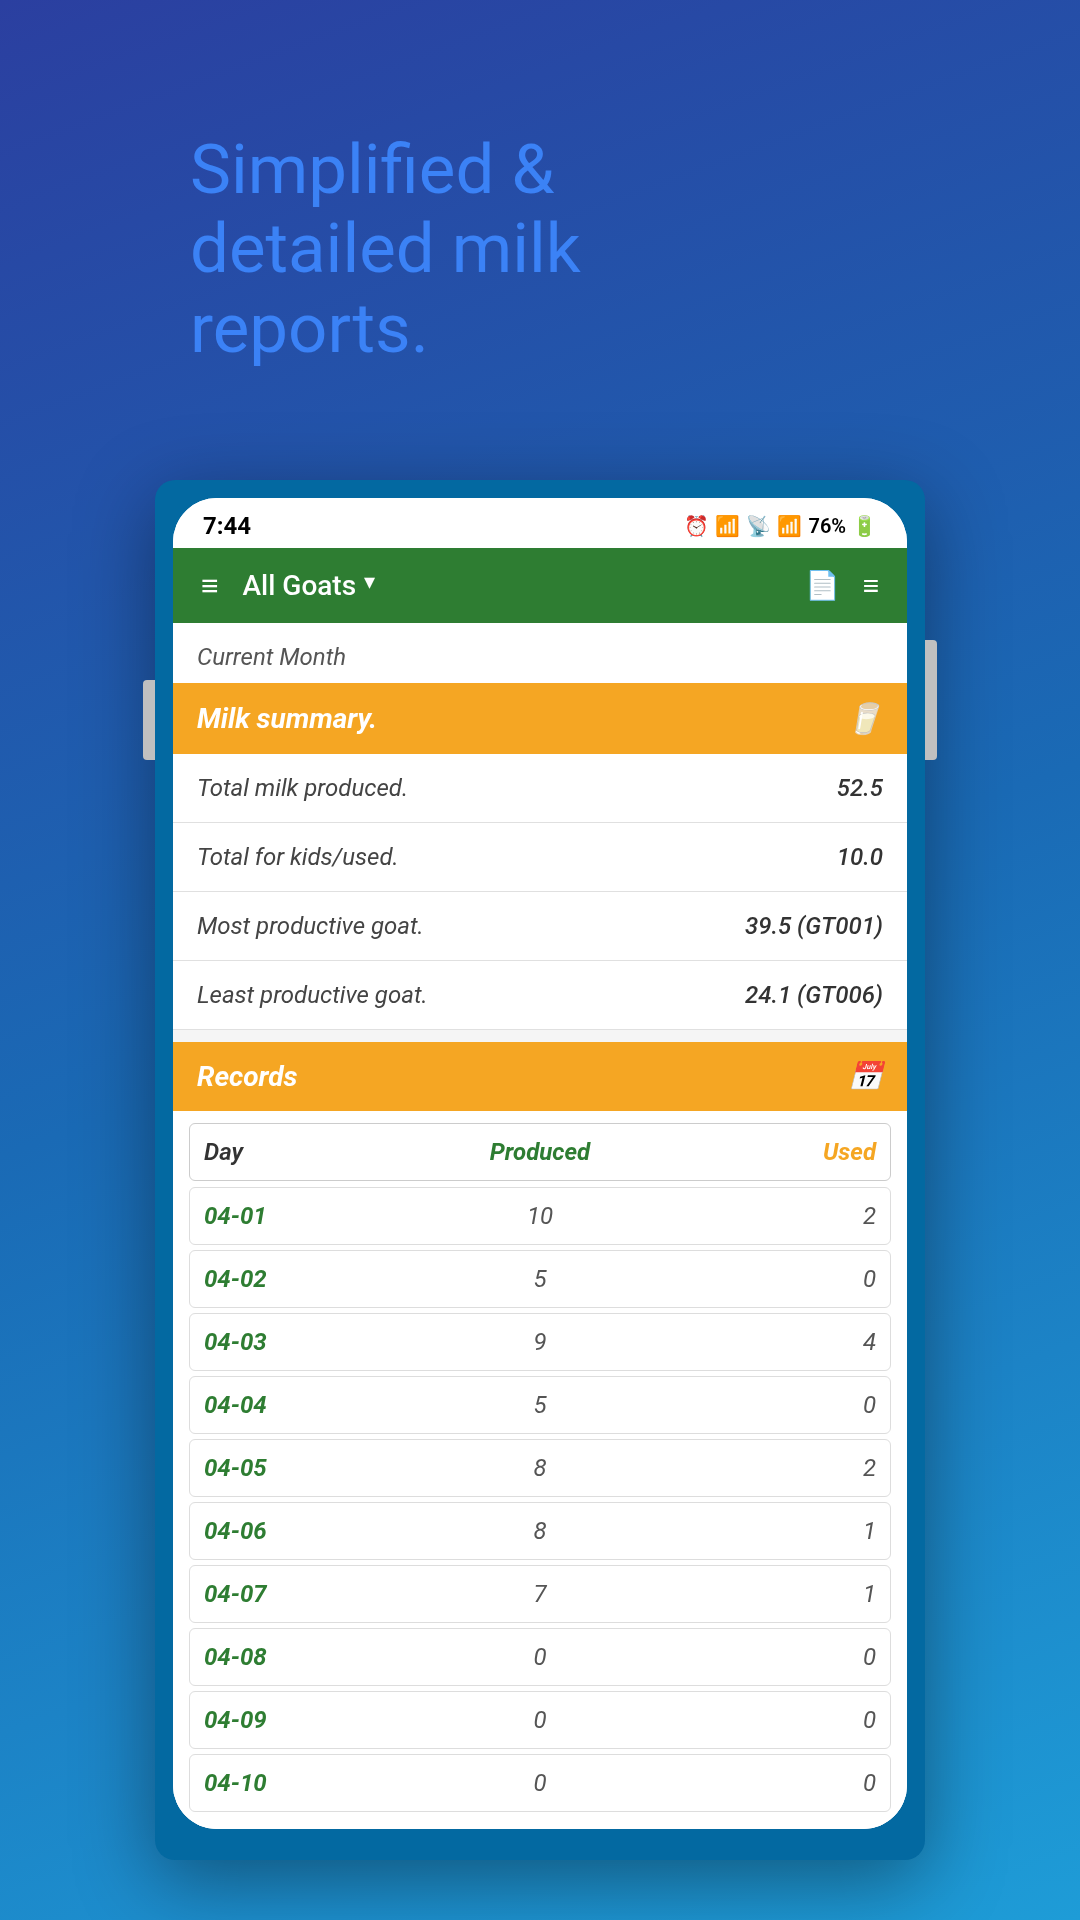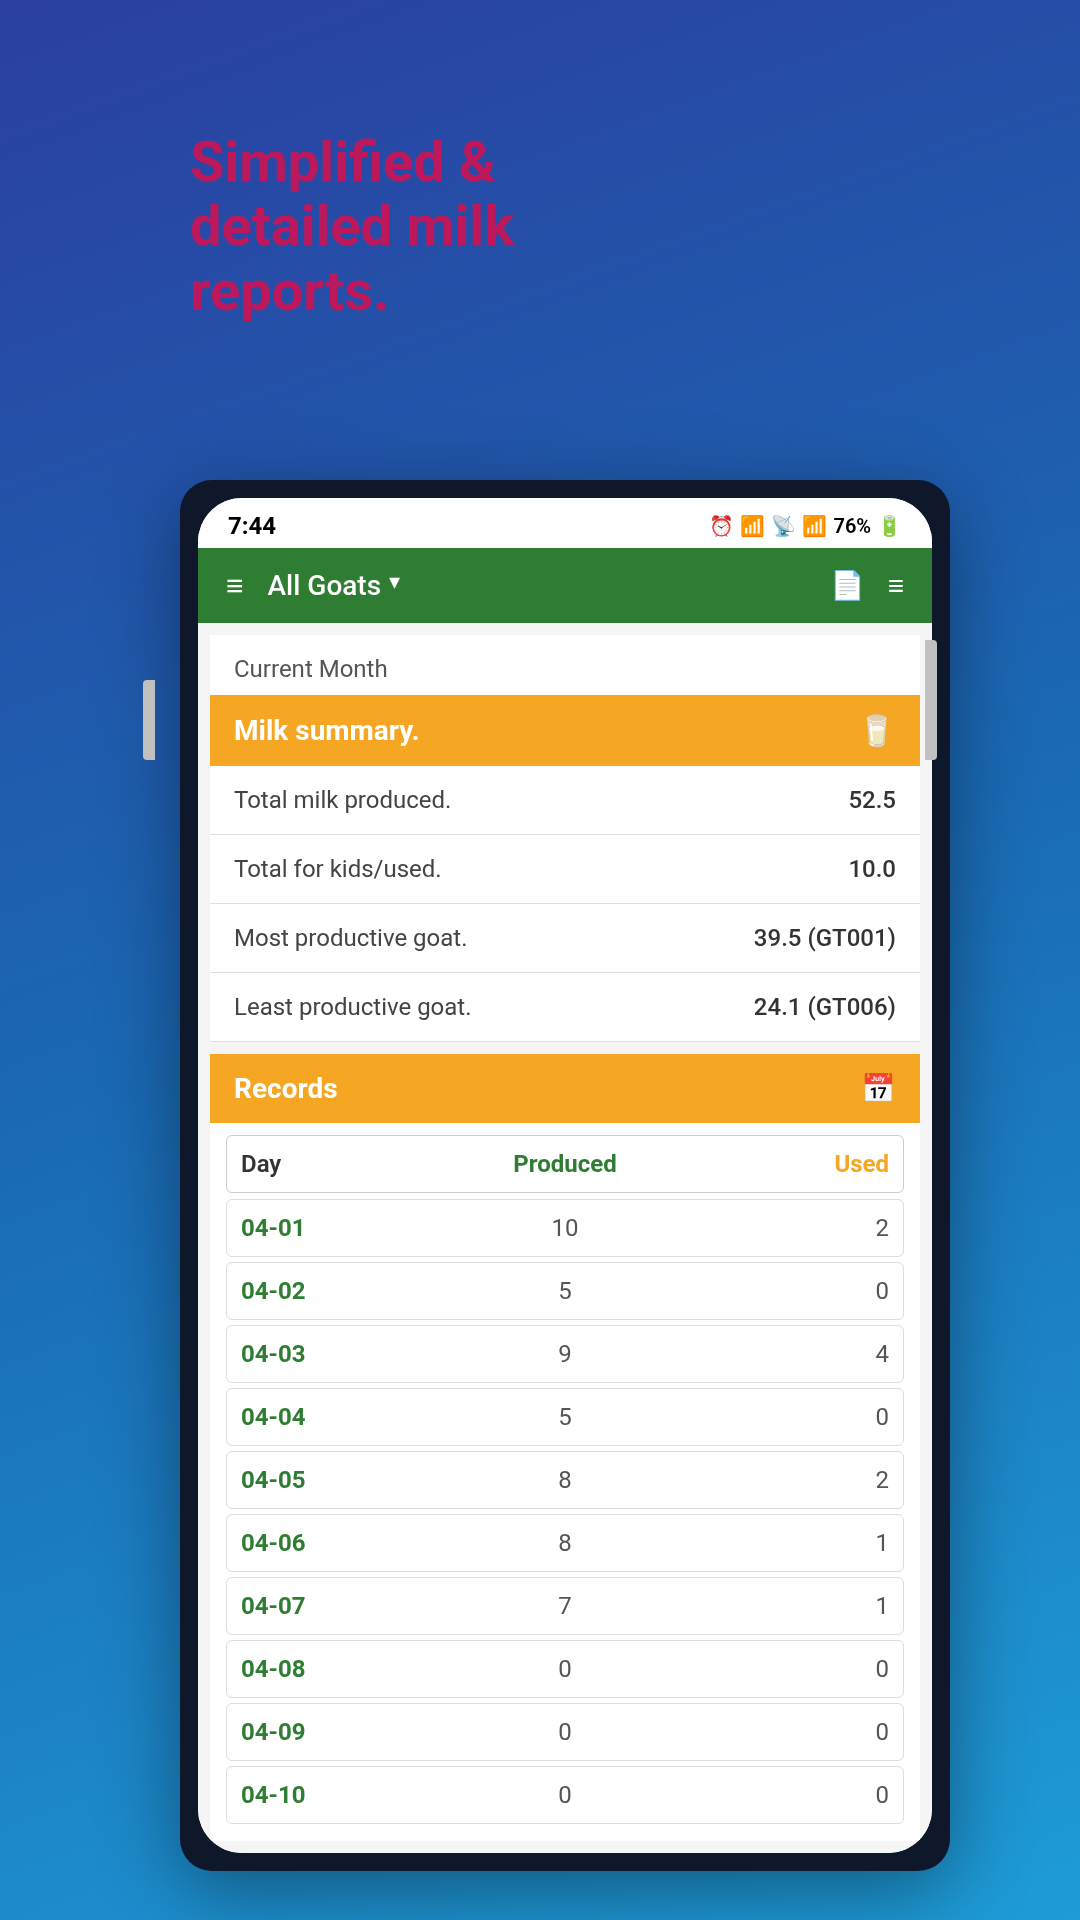--- a/index.html
+++ b/index.html
@@ -11,42 +11,41 @@
       font-family: 'Roboto', Arial, sans-serif;
       overflow: hidden;
       position: relative;
     }
 
     .hero-text {
       position: absolute;
       top: 130px;
       left: 190px;
       right: 100px;
-      color: #be185d;
-      font-size: 56px;
-      font-weight: 700;
+      color: #3b82f6;
+      font-size: 69px;
+      font-weight: 400;
       line-height: 1.15;
     }
 
     .phone-wrapper {
       position: absolute;
       top: 480px;
       left: 155px;
       right: 155px;
       bottom: 0;
     }
 
     .phone-frame {
       width: 100%;
-      background: #0f172a;
-      border-radius: 32px;
+      background: #0369a1;
+      border-radius: 20px;
       padding: 18px;
       box-shadow: 0 20px 80px rgba(0,0,0,0.4);
       min-height: 1380px;
-      margin-left: 25px;
     }
 
     .phone-screen {
       background: white;
       border-radius: 44px;
       overflow: hidden;
     }
 
     
     .status-bar {
@@ -98,21 +97,22 @@
     }
 
     .app-bar-icon {
       font-size: 28px;
       color: white;
     }
 
     
     .content {
       background: #f5f5f5;
-      padding: 12px;
+      padding: 0;
+      font-style: italic;
     }
 
     .section-label {
       padding: 20px 24px 12px 24px;
       font-size: 24px;
       color: #555;
       background: white;
     }
 
     

